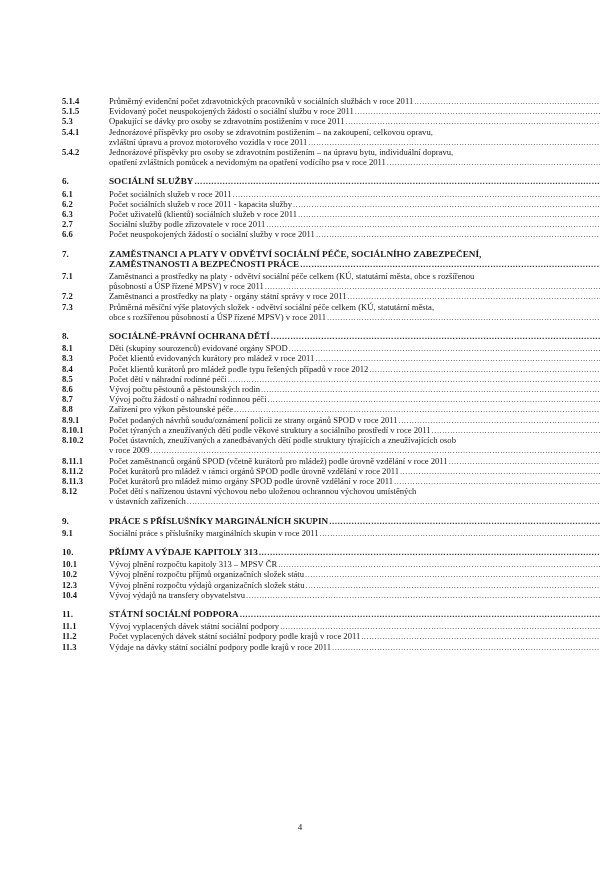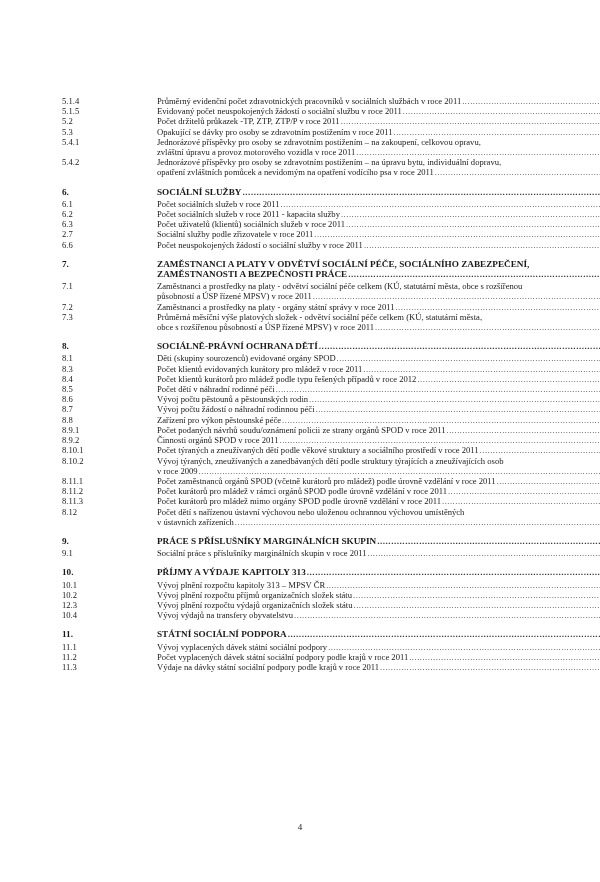--- a/index.html
+++ b/index.html
@@ -1,24 +1,24 @@
 <!DOCTYPE html>
 <html><head>
 <meta charset="utf-8">
 <style>
   html, body { margin: 0; padding: 0; background: #ffffff; }
   body { width: 600px; height: 882px; position: relative; overflow: hidden;
          font-family: "Liberation Serif", "DejaVu Serif", serif; color: #1a1a1a; }
   .page { position: absolute; left: 0; top: 0; width: 600px; height: 882px; }
   .toc { position: absolute; left: 62px; top: 96px; width: 483px; }
   .row { display: flex; align-items: baseline; font-size: 8.6px; line-height: 10.2px; }
-  .num { width: 47px; flex: 0 0 47px; }
+  .num { width: 47px; flex: 0 0 47px; font-weight: bold; }
   .body { flex: 1; display: flex; flex-direction: column; }
   .line { display: flex; align-items: baseline; }
-  .txt { white-space: nowrap; margin-left: 48px; }
+  .txt { white-space: nowrap; }
   .dots { flex: 1; overflow: hidden; white-space: nowrap; margin: 0 1px; color: #333; letter-spacing: 0.5px; }
   .dots::after { content: "........................................................................................................................................................................................................................................................................"; }
   .chapter { font-weight: bold; font-size: 9.2px; margin-top: 9px; margin-bottom: 2px; }
   .chapter .num { font-weight: bold; }
   .footer { position: absolute; left: 0; width: 600px; top: 822px; text-align: center; font-size: 9px; }
 </style>
 </head>
 <body>
 
 <div class="page">
@@ -36,29 +36,20 @@
         <div class="row">
           <span class="num">5.1.5</span>
           <div class="body">
             <div class="line">
               <span class="txt">Evidovaný počet neuspokojených žádostí o sociální službu v roce 2011</span>
               <span class="dots"></span>
             </div>
           </div>
         </div>
         <div class="row">
-          <span class="num">5.2</span>
-          <div class="body">
-            <div class="line">
-              <span class="txt">Počet držitelů průkazek -TP, ZTP, ZTP/P v roce 2011</span>
-              <span class="dots"></span>
-            </div>
-          </div>
-        </div>
-        <div class="row">
           <span class="num">5.3</span>
           <div class="body">
             <div class="line">
               <span class="txt">Opakující se dávky pro osoby se zdravotním postižením v roce 2011</span>
               <span class="dots"></span>
             </div>
           </div>
         </div>
         <div class="row">
           <span class="num">5.4.1</span>
@@ -264,42 +255,33 @@
         <div class="row">
           <span class="num">8.9.1</span>
           <div class="body">
             <div class="line">
               <span class="txt">Počet podaných návrhů soudu/oznámení policii ze strany orgánů SPOD v roce 2011</span>
               <span class="dots"></span>
             </div>
           </div>
         </div>
         <div class="row">
-          <span class="num">8.9.2</span>
-          <div class="body">
-            <div class="line">
-              <span class="txt">Činnosti orgánů SPOD v roce 2011</span>
-              <span class="dots"></span>
-            </div>
-          </div>
-        </div>
-        <div class="row">
           <span class="num">8.10.1</span>
           <div class="body">
             <div class="line">
               <span class="txt">Počet týraných a zneužívaných dětí podle věkové struktury a sociálního prostředí v roce 2011</span>
               <span class="dots"></span>
             </div>
           </div>
         </div>
         <div class="row">
           <span class="num">8.10.2</span>
           <div class="body">
             <div class="line">
-              <span class="txt">Vývoj týraných, zneužívaných a zanedbávaných dětí podle struktury týrajících a zneužívajících osob</span>
+              <span class="txt">Počet ústavních, zneužívaných a zanedbávaných dětí podle struktury týrajících a zneužívajících osob</span>
             </div>
             <div class="line">
               <span class="txt">v roce 2009</span>
               <span class="dots"></span>
             </div>
           </div>
         </div>
         <div class="row">
           <span class="num">8.11.1</span>
           <div class="body">

